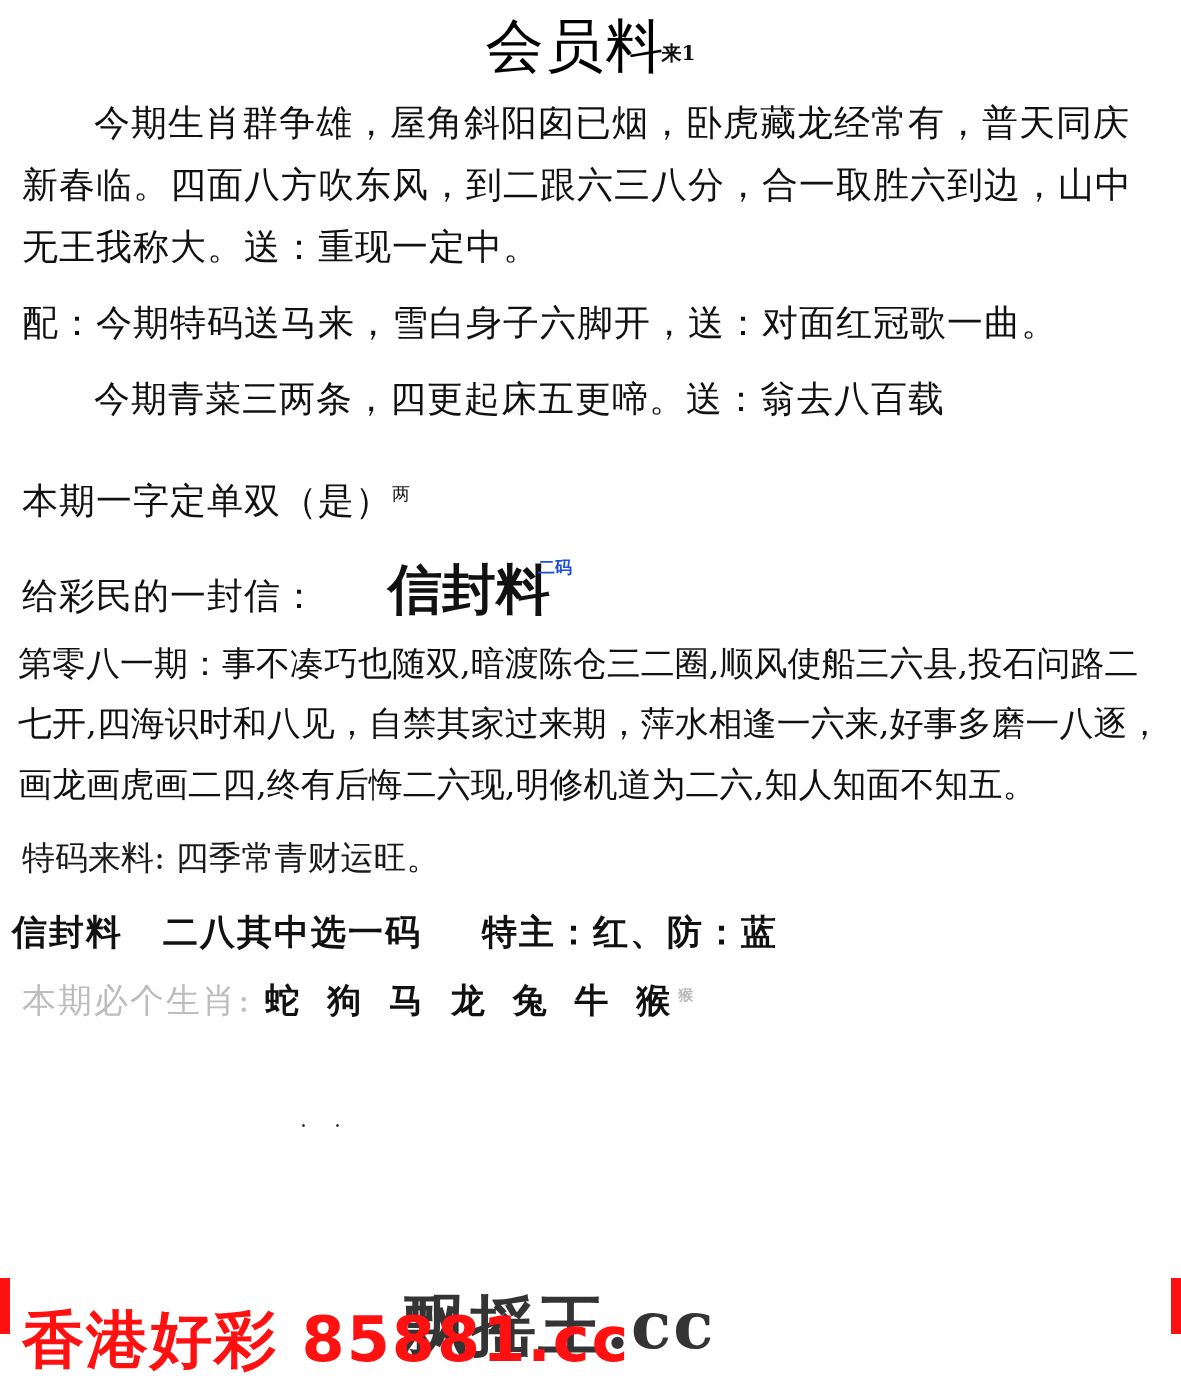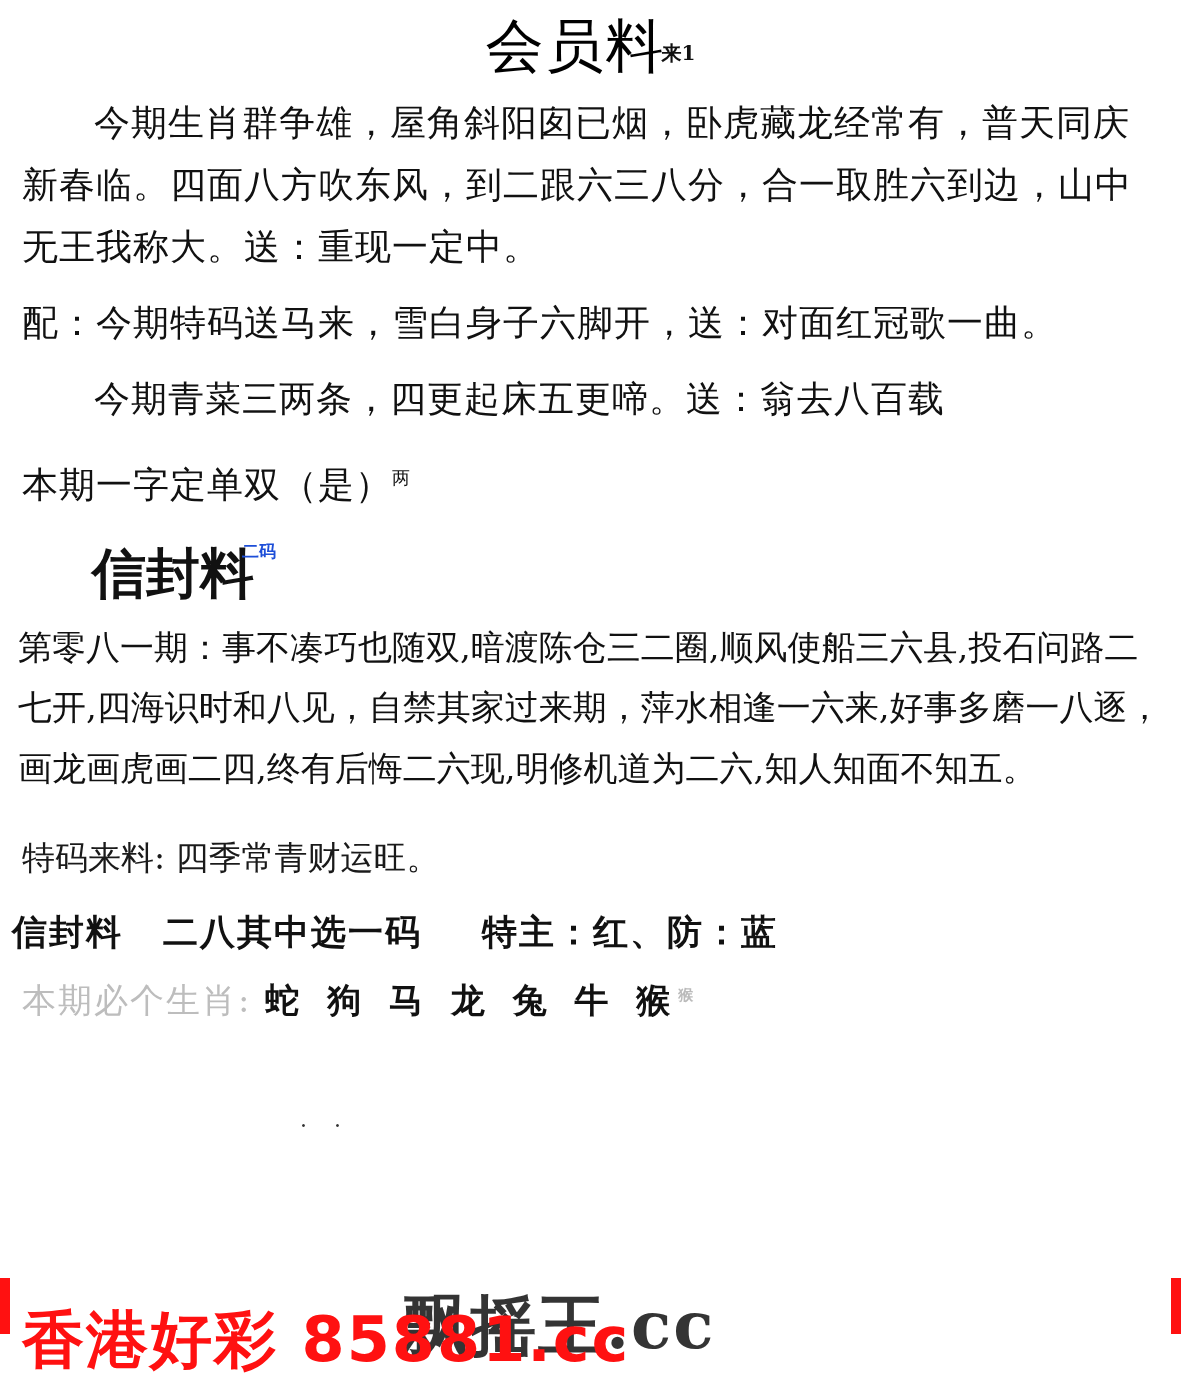--- a/index.html
+++ b/index.html
@@ -108,21 +108,21 @@
     font-weight: normal;
     letter-spacing: 0px;
     margin-top: 4px;
   }
 
   .thin-line {
     font-size: 33px;
     line-height: 1.6;
     padding: 0 22px;
     color: #1a1a1a;
-    margin-top: 34px;
+    margin-top: 18px;
     font-weight: normal;
   }
 
   .row-strong {
     font-size: 35px;
     font-weight: bold;
     padding: 0 12px;
     margin-top: 24px;
     letter-spacing: 2px;
   }
@@ -212,25 +212,26 @@
   <div class="title-row">
     <span class="title-main">会员料</span><span class="title-sup">来1</span>
   </div>
 
   <div class="para indent">今期生肖群争雄，屋角斜阳囱已烟，卧虎藏龙经常有，普天同庆新春临。四面八方吹东风，到二跟六三八分，合一取胜六到边，山中无王我称大。送：重现一定中。</div>
 
   <div class="para" style="margin-top:14px;">配：今期特码送马来，雪白身子六脚开，送：对面红冠歌一曲。</div>
 
   <div class="para indent" style="margin-top:14px;">今期青菜三两条，四更起床五更啼。送：翁去八百载</div>
 
-  <div class="line" style="margin-top:26px;">
+  <div class="line" style="margin-top:42px;">
     <span>本期一字定单双（是）</span><span class="sup-small">两</span>
   </div>
 
   <div class="title2-row">
+    <span class="title2-label">给彩民的一封信：</span>
     <span class="title2-main">
       <span>信封料</span><span class="title2-sup">二码</span>
     </span>
   </div>
 
   <div class="letter">
     <span>第零八一期：</span><span>事不凑巧也随双,暗渡陈仓三二圈,顺风使船三六县,投石问路二七开,四海识时和八见，自禁其家过来期，萍水相逢一六来,好事多磨一八逐，画龙画虎画二四,终有后悔二六现,明修机道为二六,知人知面不知五。</span>
   </div>
 
   <div class="thin-line">特码来料: 四季常青财运旺。</div>

